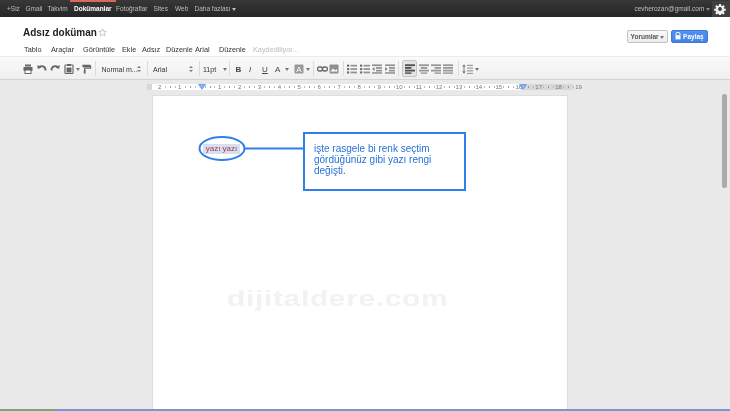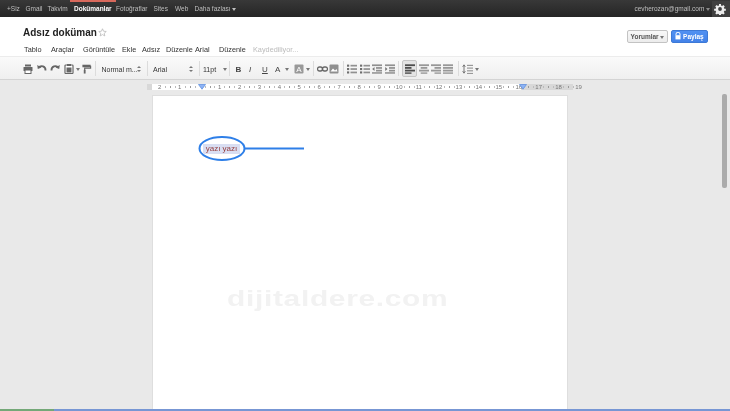--- a/index.html
+++ b/index.html
@@ -268,20 +268,21 @@
 </div>
 
 <div id="docarea">
   <div id="page"></div>
   <div id="watermark">dijitaldere.com</div>
   <svg class="abs" style="left:0; top:0;" width="730" height="328" viewBox="0 0 730 328">
     <ellipse cx="222" cy="68.5" rx="22.5" ry="11.5" fill="none" stroke="#2e7fe8" stroke-width="2"></ellipse>
     <line x1="244.5" y1="68.5" x2="304" y2="68.5" stroke="#2e7fe8" stroke-width="2"></line>
   </svg>
   <div id="hl">yazı yazı</div>
+  <div id="callout">işte rasgele bi renk seçtim<br>gördüğünüz gibi yazı rengi<br>değişti.</div>
   <div id="scrollthumb"></div>
 </div>
 
 <div id="ruler"></div>
 <div class="abs" style="left:147px; top:83.5px; width:5px; height:6.5px; background:#d8d8d8; z-index:6;"></div>
 <div id="ruler-gray"></div>
 <div id="rulerticks">
     <span class="rnum" style="left:158.1px;">2</span>
     <span class="rtick" style="left:169.6px;"></span>
     <span class="rdot" style="left:164.6px;"></span>

